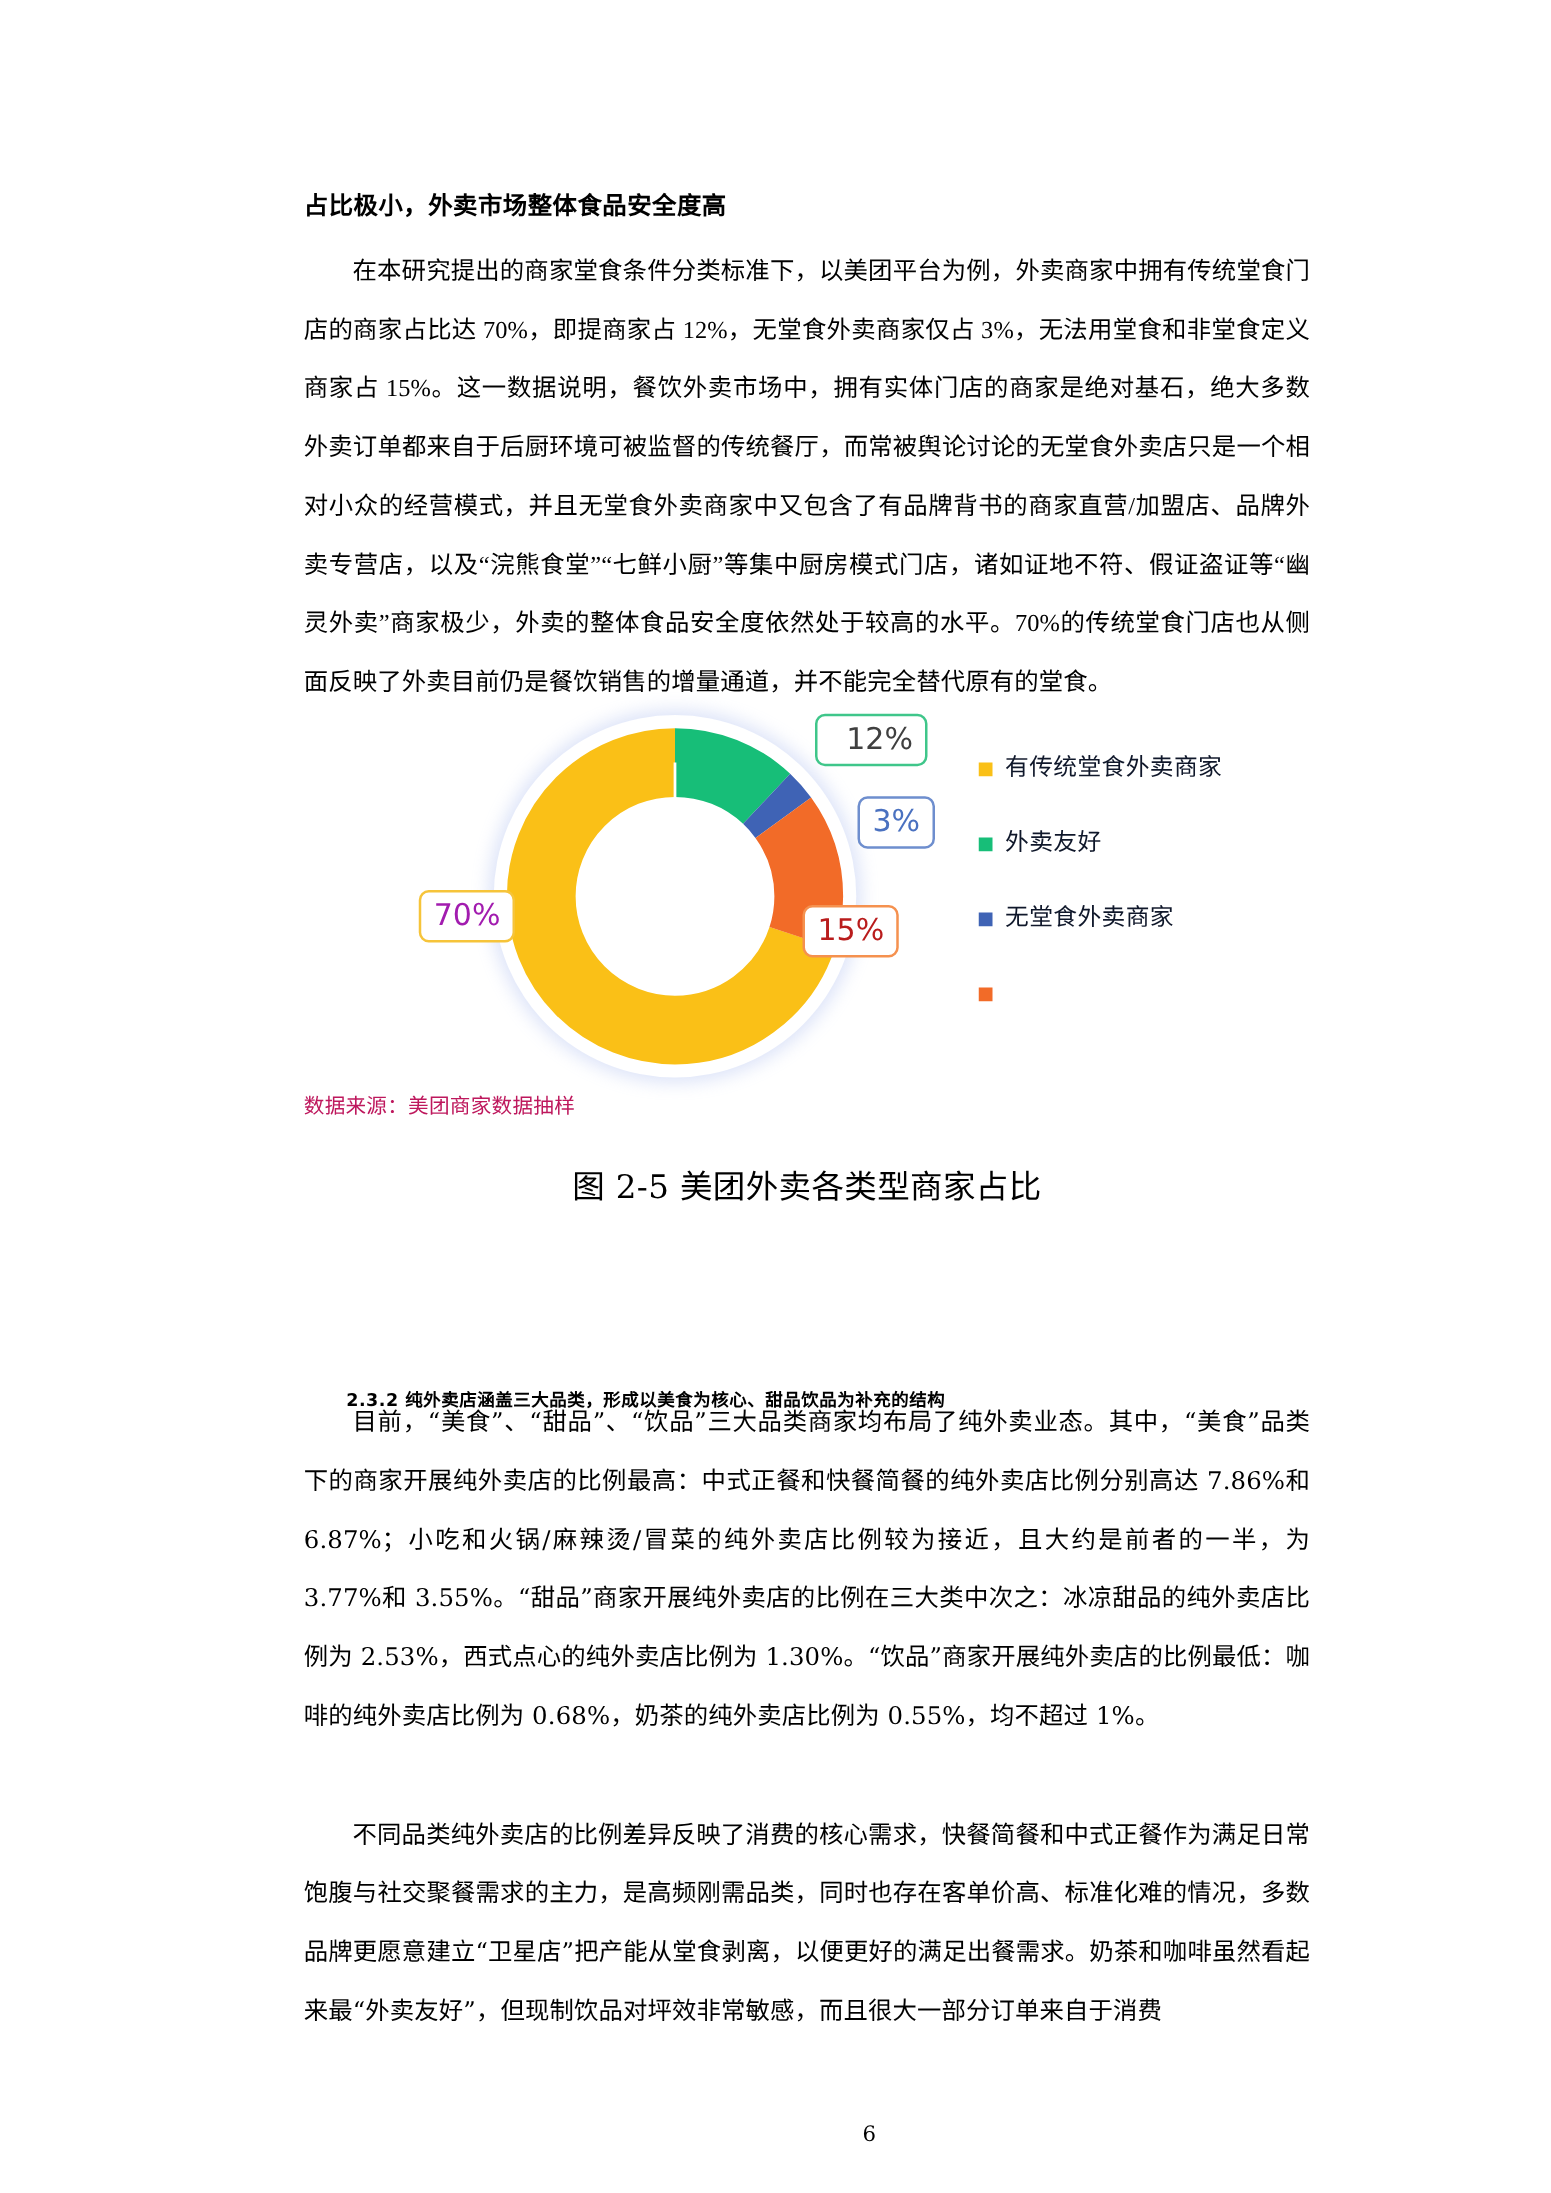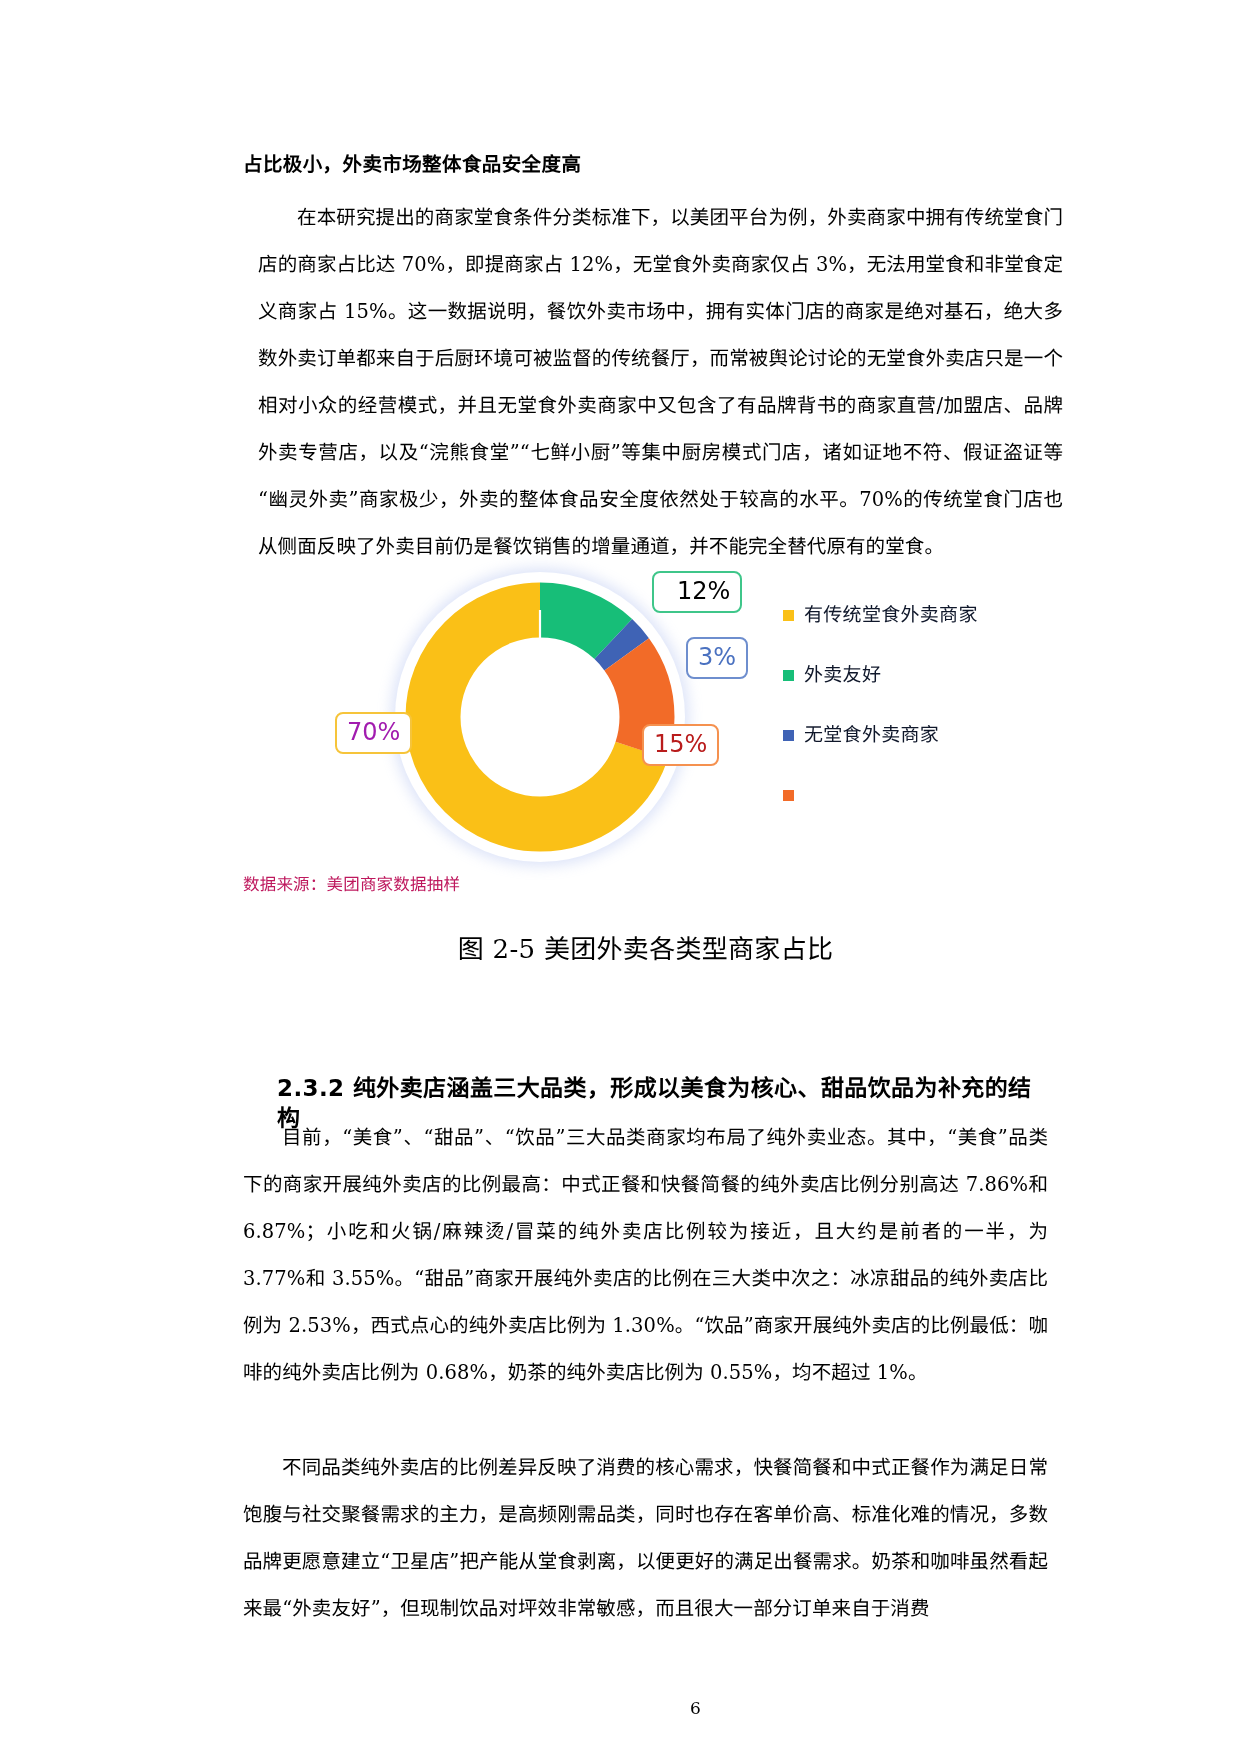--- a/index.html
+++ b/index.html
@@ -32,37 +32,37 @@
     font-family: "DejaVu Sans", "Liberation Sans", sans-serif;
     font-weight: bold;
     font-size: 19.5px;
     letter-spacing: 0.4px;
     line-height: 1.3;
     margin: 0;
   }
   #top-heading { position: absolute; top: 136px; left: 0; }
   #sub-heading-232 {
     position: absolute;
-    top: 1058px;
+    top: 1096px;
     left: 34px;
-    font-size: 23px;
+    font-size: 14px;
   }
 
   
   .body-para {
     font-size: 19.5px;
     line-height: 47px;
     text-align: justify;
     text-justify: inter-ideograph;
     margin: 0;
     letter-spacing: 0.1px;
   }
   .indent { text-indent: 2em; }
 
-  #para-1 { position: absolute; top: 178px; left: 15px; width: 805px; }
+  #para-1 { position: absolute; top: 178px; left: 0; width: 805px; font-family: Liberation Serif, serif; }
 
   
   #para-intro-232 { position: absolute; top: 1098px; left: 0; width: 805px; }
   #para-analysis  { position: absolute; top: 1428px; left: 0; width: 805px; }
 
   
   #figure-block {
     position: absolute;
     top: 548px;
     left: 0;
@@ -91,21 +91,21 @@
     font-family: "DejaVu Sans", "Liberation Sans", sans-serif;
     font-size: 24px;
     line-height: 1;
     padding: 6px 10px 8px 10px;
     border-radius: 8px;
     border: 2px solid;
     background: #ffffff;
     white-space: nowrap;
   }
   #pill-70 { left: 92px;  top: 148px; color: #a21caf; border-color: #F6C43A; }
-  #pill-12 { left: 409px; top: 7px;   color: #000000; border-color: #3FC68A; padding-left: 23px; }
+  #pill-12 { left: 409px; top: 7px;   color: #404040; border-color: #3FC68A; padding-left: 23px; }
   #pill-15 { left: 399px; top: 160px; color: #b91c1c; border-color: #F5914F; }
   #pill-3  { left: 443px; top: 73px;  color: #4A71C0; border-color: #6E8ECE; }
 
   
   .legend {
     position: absolute;
     left: 540px;
     top: 38px;
     width: 265px;
   }

